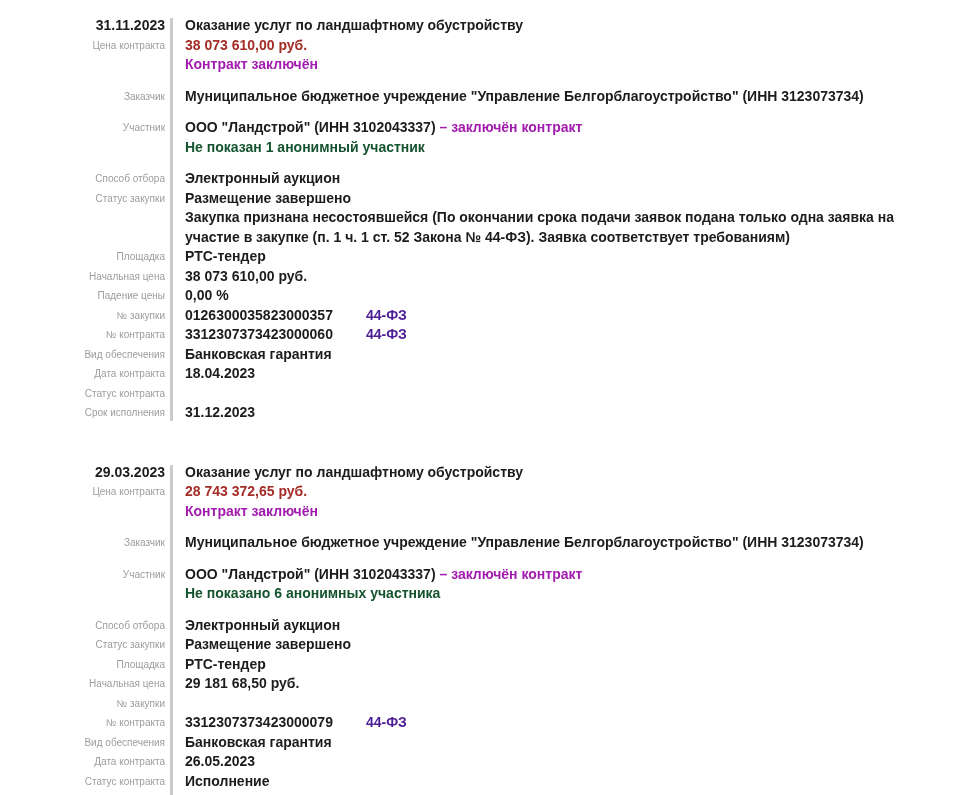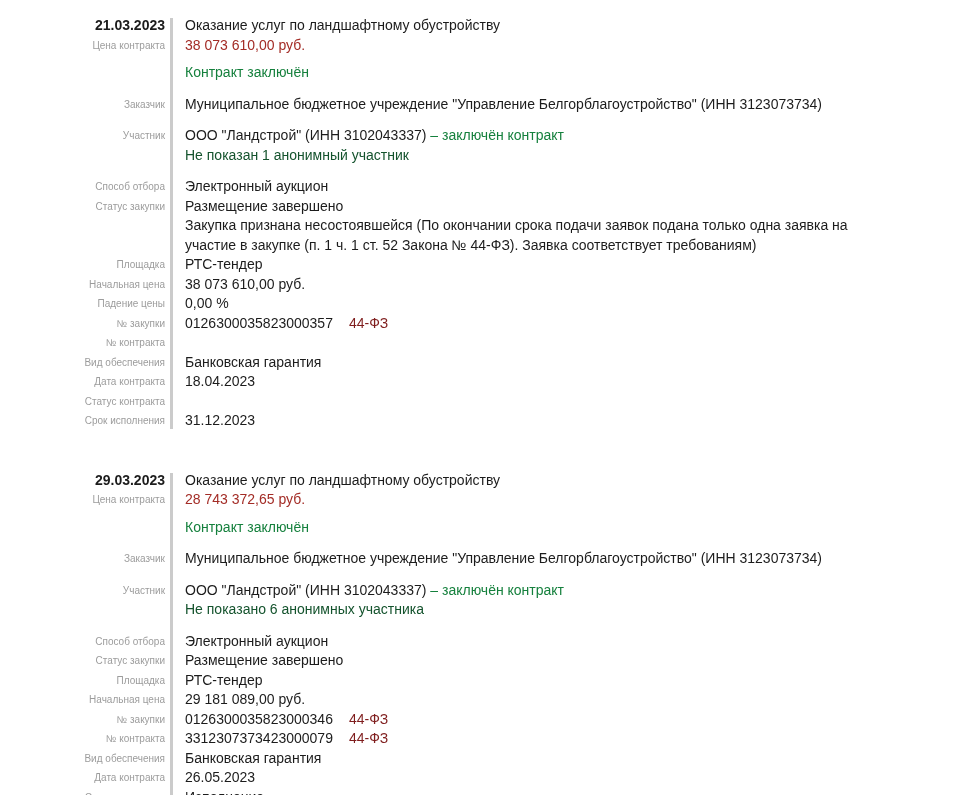--- a/index.html
+++ b/index.html
@@ -41,37 +41,38 @@
     color: #9c9c9c;
     white-space: nowrap;
   }
   .vcell {
     flex: 1;
     max-width: 735px;
     padding-left: 20px;
     font-size: 14px;
     line-height: 19.5px;
     color: #1c1c1c;
+    font-weight: bold;
   }
   .date  { font-weight: bold; font-size: 14px; color: #1c1c1c; }
-  .title { font-weight: normal; cursor: pointer; }
+  .title { font-weight: bold; cursor: pointer; }
   .price { color: #a32c26; }
-  .green { color: #15803d; margin-top: 8px; }
+  .green { color: #a21caf; }
   .muted { color: #14532d; }
-  .badge { color: #7f1d1d; margin-left: 16px; font-size: 14px; }
+  .badge { color: #4c1d95; margin-left: 33px; font-size: 14px; }
 </style>
 </head>
 <body>
 
 <div class="page">
 
   <section class="record">
     <div class="group">
       <div class="row">
-        <div class="lcell date">21.03.2023</div>
+        <div class="lcell date">31.11.2023</div>
         <div class="vcell title">Оказание услуг по ландшафтному обустройству</div>
       </div>
       <div class="row">
         <div class="lcell">Цена контракта</div>
         <div class="vcell price">38 073 610,00 руб.</div>
       </div>
       <div class="row">
         <div class="lcell"></div>
         <div class="vcell green">Контракт заключён</div>
       </div>
@@ -124,20 +125,23 @@
         <div class="vcell">0,00 %</div>
       </div>
       <div class="row">
         <div class="lcell">№ закупки</div>
         <div class="vcell">
           <span>0126300035823000357</span><span class="badge">44-ФЗ</span>
         </div>
       </div>
       <div class="row">
         <div class="lcell">№ контракта</div>
+        <div class="vcell">
+          <span>3312307373423000060</span><span class="badge">44-ФЗ</span>
+        </div>
       </div>
       <div class="row">
         <div class="lcell">Вид обеспечения</div>
         <div class="vcell">Банковская гарантия</div>
       </div>
       <div class="row">
         <div class="lcell">Дата контракта</div>
         <div class="vcell">18.04.2023</div>
       </div>
       <div class="row">
@@ -195,27 +199,24 @@
       <div class="row">
         <div class="lcell">Статус закупки</div>
         <div class="vcell">Размещение завершено</div>
       </div>
       <div class="row">
         <div class="lcell">Площадка</div>
         <div class="vcell">РТС-тендер</div>
       </div>
       <div class="row">
         <div class="lcell">Начальная цена</div>
-        <div class="vcell">29 181 089,00 руб.</div>
+        <div class="vcell">29 181 68,50 руб.</div>
       </div>
       <div class="row">
         <div class="lcell">№ закупки</div>
-        <div class="vcell">
-          <span>0126300035823000346</span><span class="badge">44-ФЗ</span>
-        </div>
       </div>
       <div class="row">
         <div class="lcell">№ контракта</div>
         <div class="vcell">
           <span>3312307373423000079</span><span class="badge">44-ФЗ</span>
         </div>
       </div>
       <div class="row">
         <div class="lcell">Вид обеспечения</div>
         <div class="vcell">Банковская гарантия</div>

